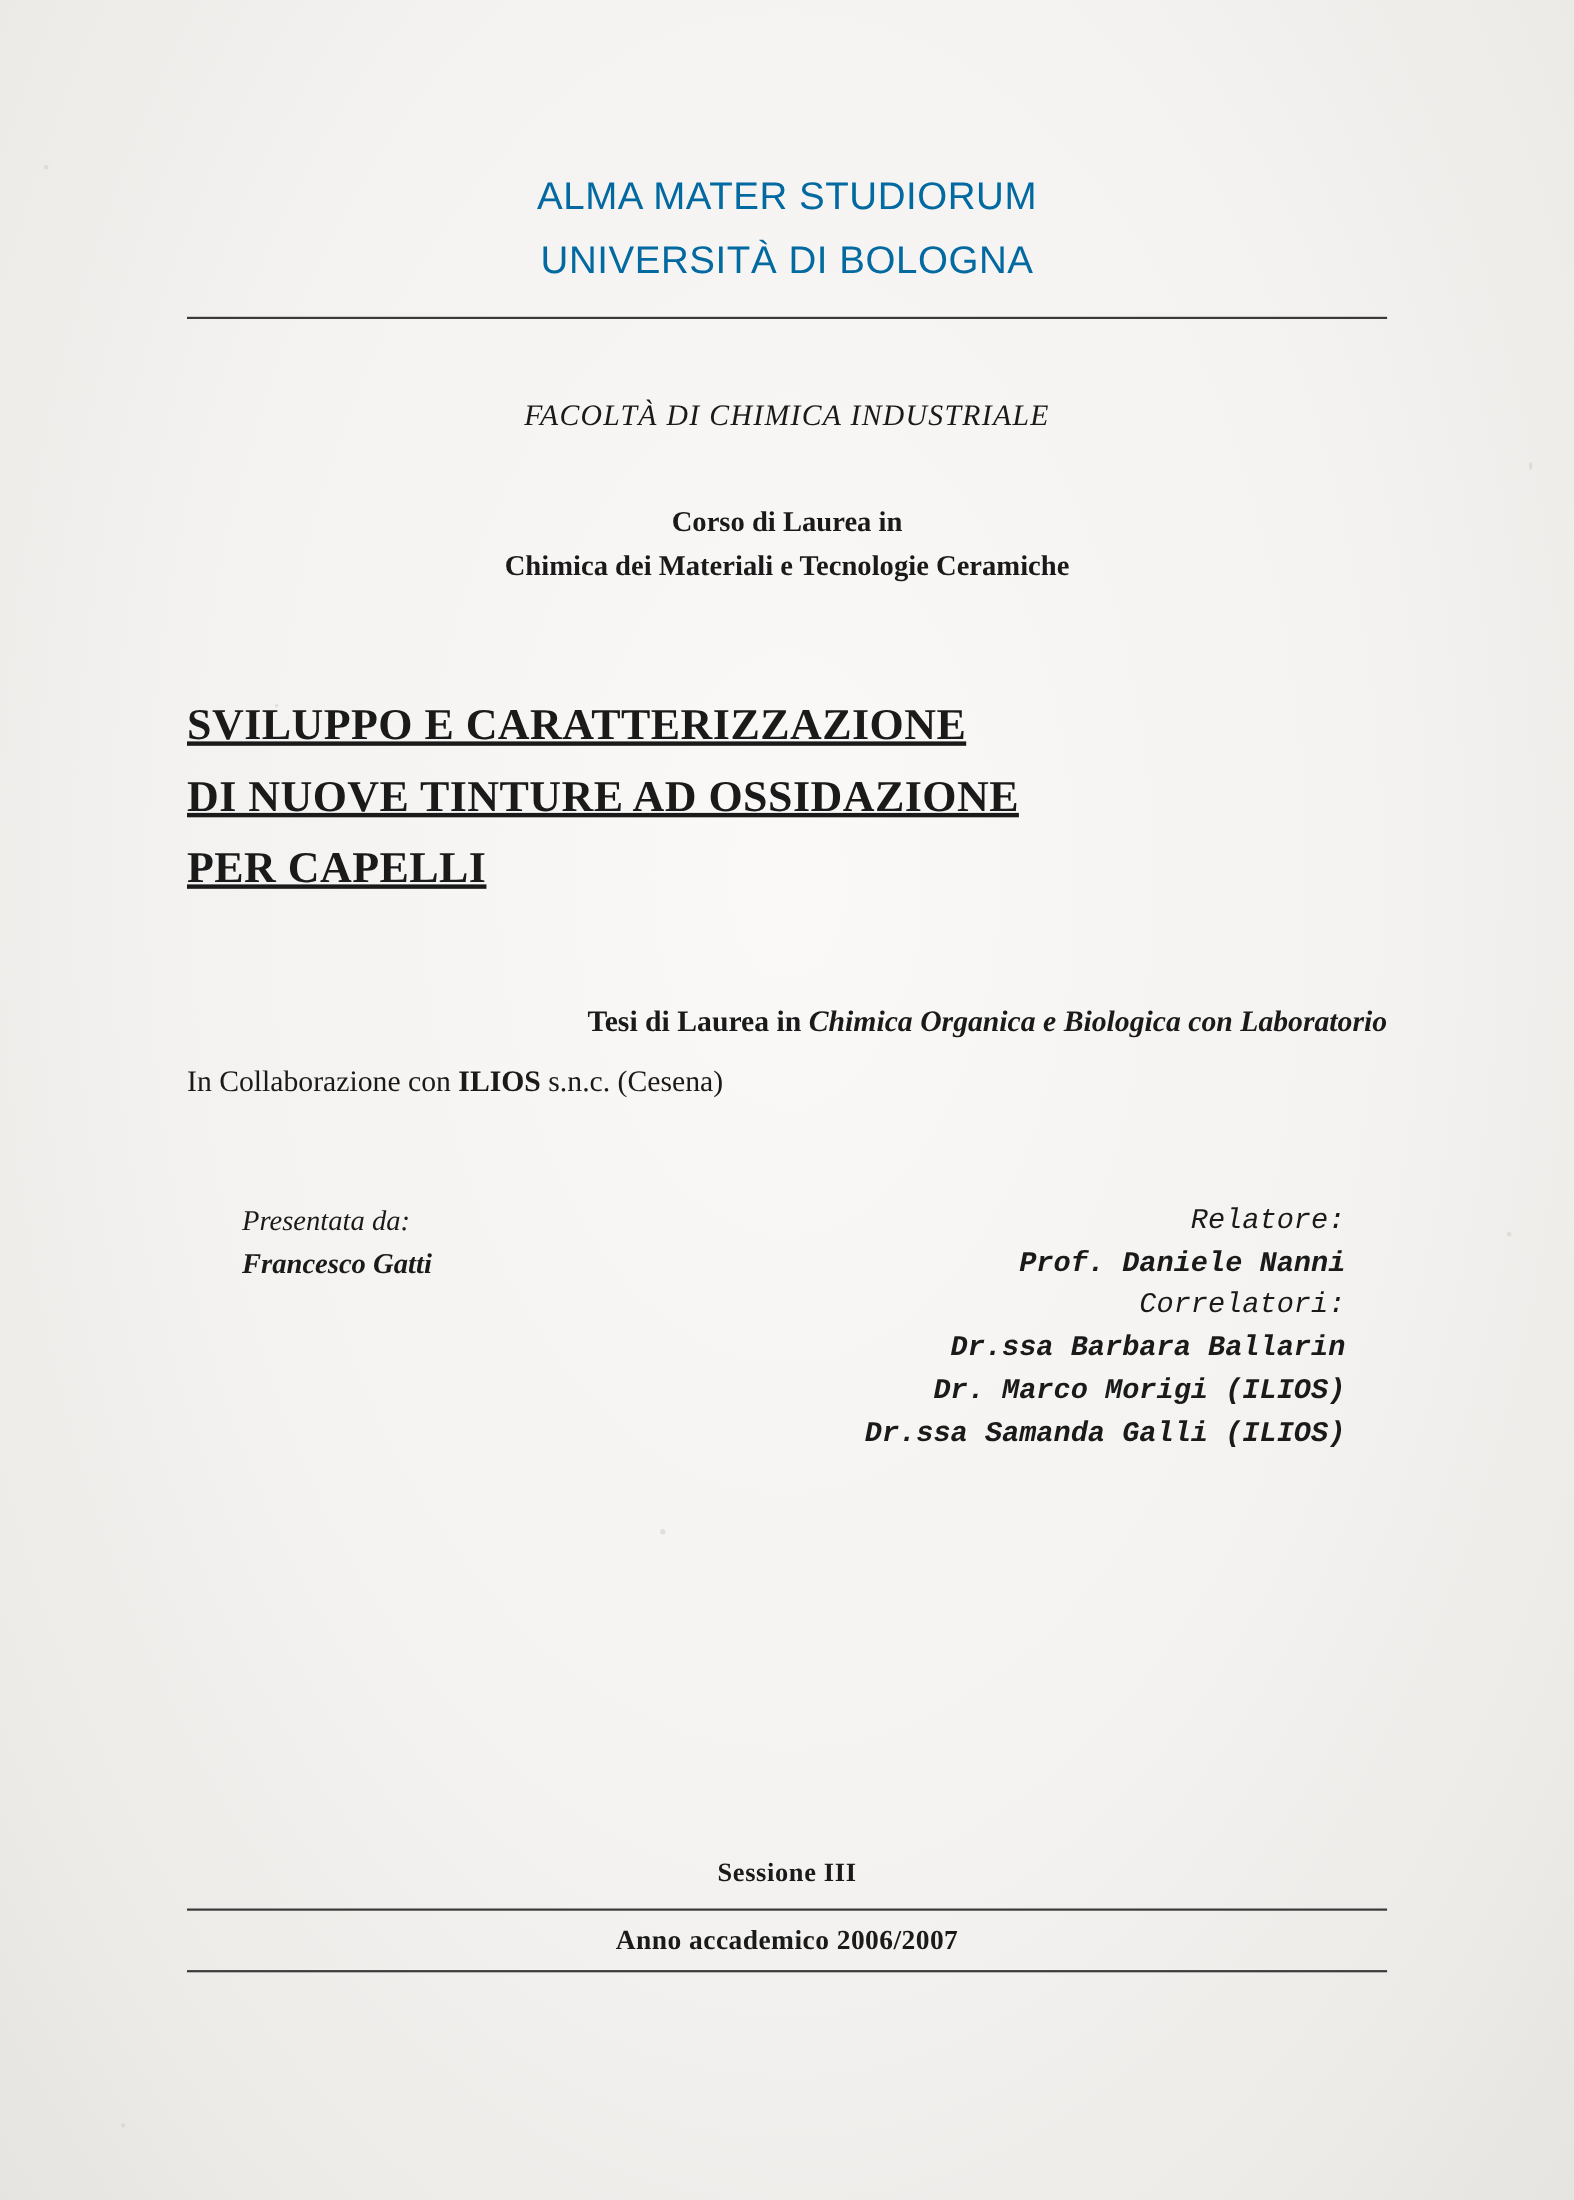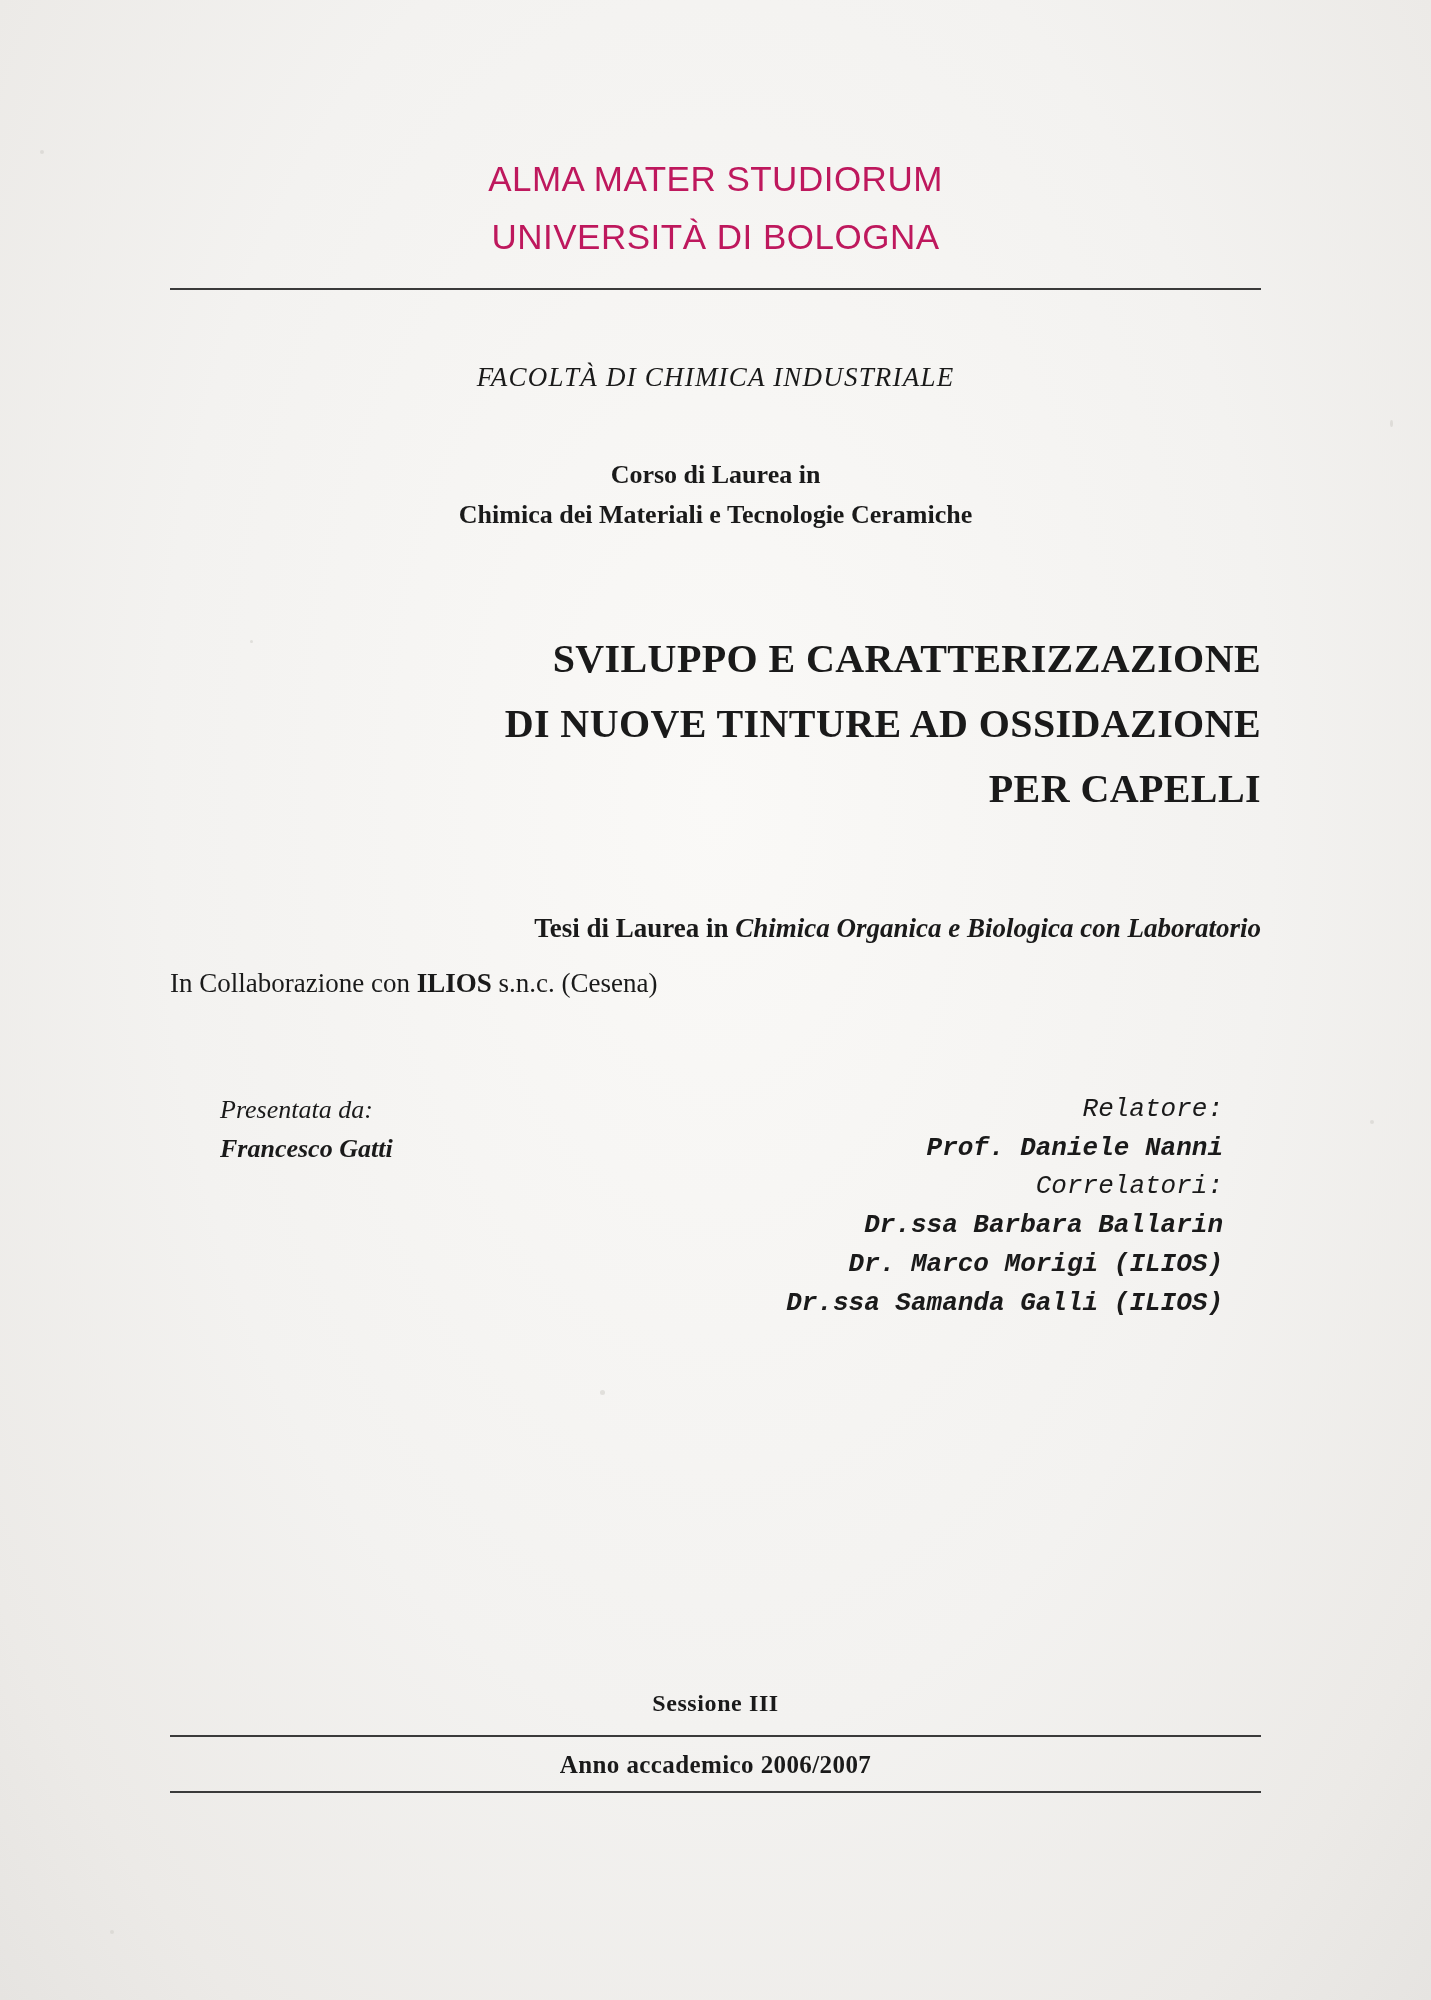--- a/index.html
+++ b/index.html
@@ -37,21 +37,21 @@
 
   .uni-block {
     margin-top: 150px;
     text-align: center;
   }
   .uni-line {
     font-family: "Liberation Sans", sans-serif;
     font-size: 35px;
     letter-spacing: 0.5px;
     line-height: 1.65;
-    color: #be185d;
+    color: #0369a1;
     text-align: center;
   }
 
   .rule-top {
     margin: 22px 0 0 0;
     border-top: 2px solid #3a3a3a;
     width: 100%;
   }
   .rule-bottom-1 {
     margin: 18px 0 0 0;
@@ -75,25 +75,26 @@
   .course {
     margin-top: 62px;
     text-align: center;
     font-weight: bold;
     font-size: 26px;
     line-height: 1.55;
   }
 
   .title {
     margin-top: 92px;
-    text-align: right;
+    text-align: left;
     font-weight: bold;
     font-size: 40px;
     line-height: 1.62;
     letter-spacing: 0.4px;
+    text-decoration: underline;
   }
 
   .thesis-line {
     margin-top: 92px;
     text-align: right;
     font-size: 27px;
     font-weight: bold;
   }
   .thesis-line .em {
     font-style: italic;

